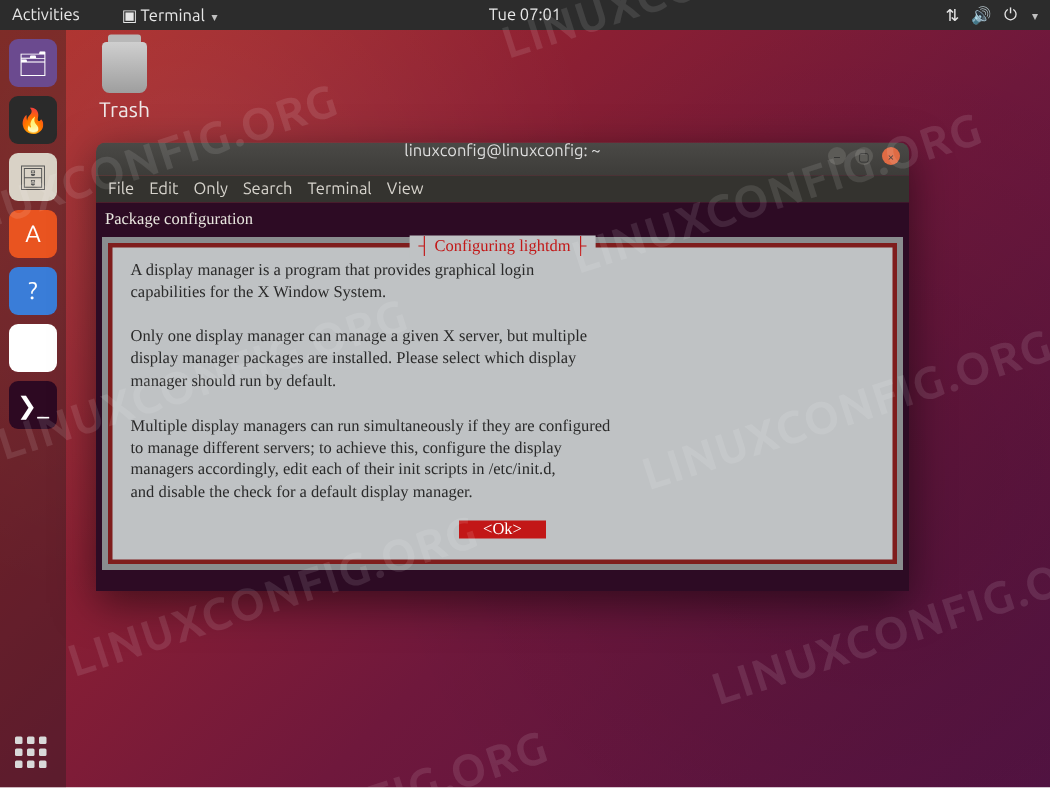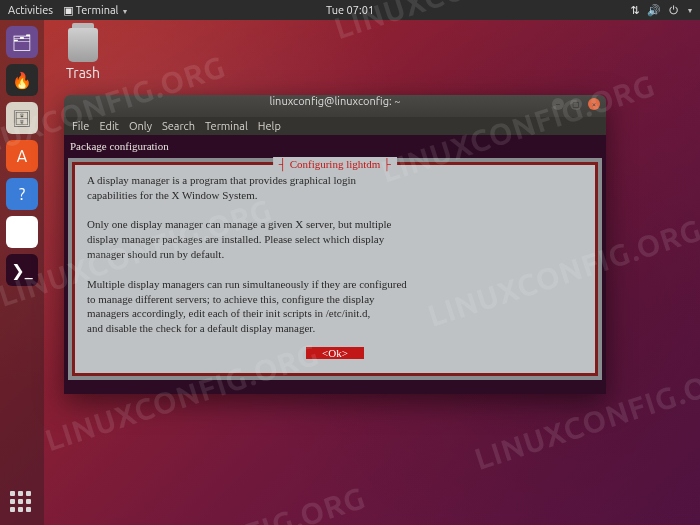--- a/index.html
+++ b/index.html
@@ -13,21 +13,21 @@
       radial-gradient(circle at 580px 320px, rgba(0,0,0,0.12), transparent 50%),
       linear-gradient(135deg, #b22f27 0%, #8a1f33 35%, #6f183c 60%, #531343 100%);
   }
   
   .topbar {
     position: absolute; top: 0; left: 0; right: 0; height: 20px;
     background: #2c2c2c; color: #e6e6e6;
     display: flex; align-items: center; font-size: 11px;
     padding: 0 8px;
   }
-  .topbar .left { display: flex; align-items: center; gap: 10px; }
+  .topbar .left { display: flex; align-items: center; gap: 28px; }
   .topbar .center { position: absolute; left: 50%; transform: translateX(-50%); }
   .topbar .right { margin-left: auto; display: flex; align-items: center; gap: 8px; }
   .tb-arrow { font-size: 8px; opacity: .8; margin-left: 2px; }
   .tb-icon { width: 10px; height: 10px; display: inline-block; }
 
   
   .dock {
     position: absolute; top: 20px; left: 0; width: 44px; bottom: 0;
     background: rgba(30,30,30,0.35);
     display: flex; flex-direction: column; align-items: center;
@@ -187,21 +187,21 @@
         <div class="win-btn">▢</div>
         <div class="win-btn close">×</div>
       </div>
     </div>
     <div class="menubar">
       <span>File</span>
       <span>Edit</span>
       <span>Only</span>
       <span>Search</span>
       <span>Terminal</span>
-      <span>Help</span>
+      <span>View</span>
     </div>
     <div class="termbody pkgconf">
       <div class="pkgconf-title">Package configuration</div>
       <div class="whiptail-outer">
         <div class="whiptail">
           <div class="wt-caption">┤ <span>Configuring lightdm</span> ├</div>
           <div class="wt-body">A display manager is a program that provides graphical login
 capabilities for the X Window System.
 
 Only one display manager can manage a given X server, but multiple

